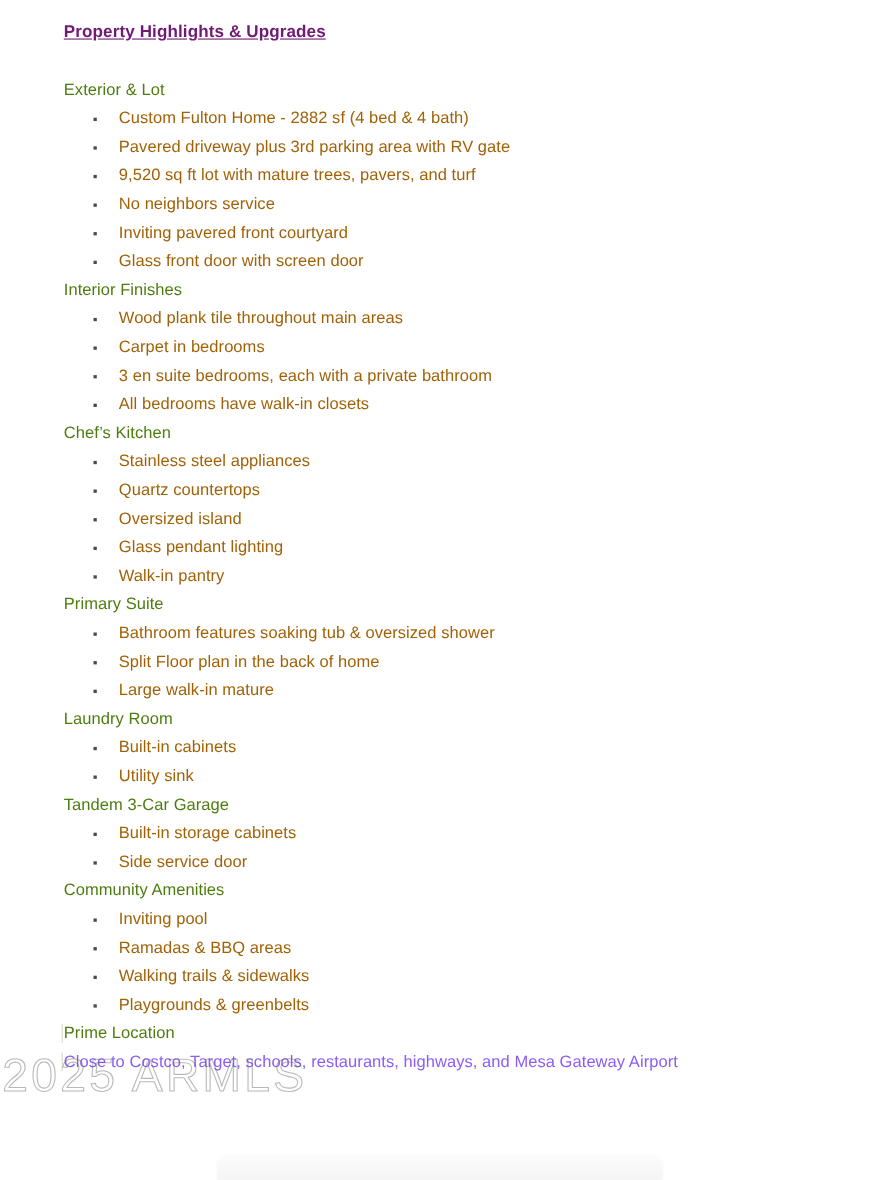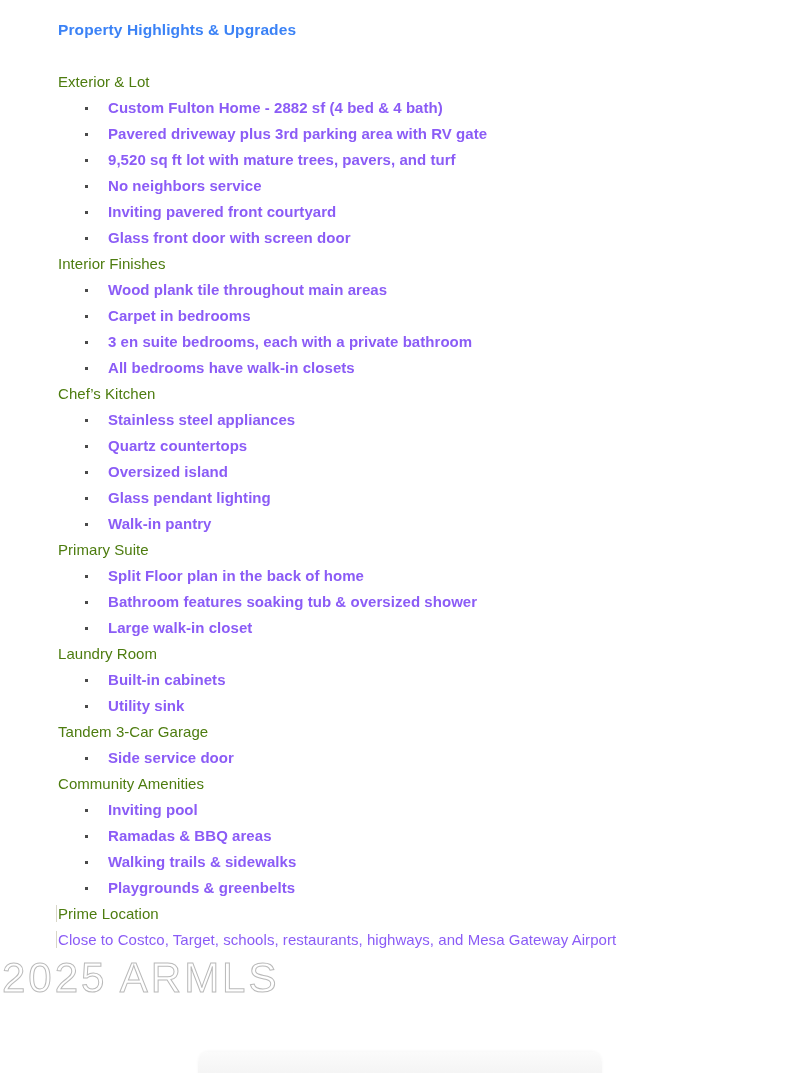--- a/index.html
+++ b/index.html
@@ -28,25 +28,26 @@
   #doc-body {
     position: absolute;
     left: 58px;
     top: 19px;
     width: 700px;
   }
 
   .doc-title {
     font-size: 15.5px;
     font-weight: 600;
-    color: #3b82f6;
+    color: #701a75;
     letter-spacing: 0.1px;
     line-height: 22px;
     margin: 0 0 28px 0;
     white-space: nowrap;
+    text-decoration: underline;
   }
 
   .section {
     margin: 0;
   }
 
   .section-heading {
     font-size: 15px;
     font-weight: 500;
     color: #4d7c0f;
@@ -58,22 +59,22 @@
 
   .bullet-list {
     list-style: none;
     margin: 0;
     padding: 0;
   }
 
   .bullet-item {
     position: relative;
     font-size: 15px;
-    font-weight: 700;
-    color: #8b5cf6;
+    font-weight: 400;
+    color: #a16207;
     line-height: 26px;
     letter-spacing: 0.05px;
     padding-left: 50px;
     white-space: nowrap;
   }
 
   .bullet-item::before {
     content: "";
     position: absolute;
     left: 27px;
@@ -166,35 +167,36 @@
             <li class="bullet-item">Stainless steel appliances</li>
             <li class="bullet-item">Quartz countertops</li>
             <li class="bullet-item">Oversized island</li>
             <li class="bullet-item">Glass pendant lighting</li>
             <li class="bullet-item">Walk-in pantry</li>
           </ul>
         </div>
         <div class="section">
           <div class="section-heading">Primary Suite</div>
           <ul class="bullet-list">
+            <li class="bullet-item">Bathroom features soaking tub &amp; oversized shower</li>
             <li class="bullet-item">Split Floor plan in the back of home</li>
-            <li class="bullet-item">Bathroom features soaking tub &amp; oversized shower</li>
-            <li class="bullet-item">Large walk-in closet</li>
+            <li class="bullet-item">Large walk-in mature</li>
           </ul>
         </div>
         <div class="section">
           <div class="section-heading">Laundry Room</div>
           <ul class="bullet-list">
             <li class="bullet-item">Built-in cabinets</li>
             <li class="bullet-item">Utility sink</li>
           </ul>
         </div>
         <div class="section">
           <div class="section-heading">Tandem 3-Car Garage</div>
           <ul class="bullet-list">
+            <li class="bullet-item">Built-in storage cabinets</li>
             <li class="bullet-item">Side service door</li>
           </ul>
         </div>
         <div class="section">
           <div class="section-heading">Community Amenities</div>
           <ul class="bullet-list">
             <li class="bullet-item">Inviting pool</li>
             <li class="bullet-item">Ramadas &amp; BBQ areas</li>
             <li class="bullet-item">Walking trails &amp; sidewalks</li>
             <li class="bullet-item">Playgrounds &amp; greenbelts</li>

